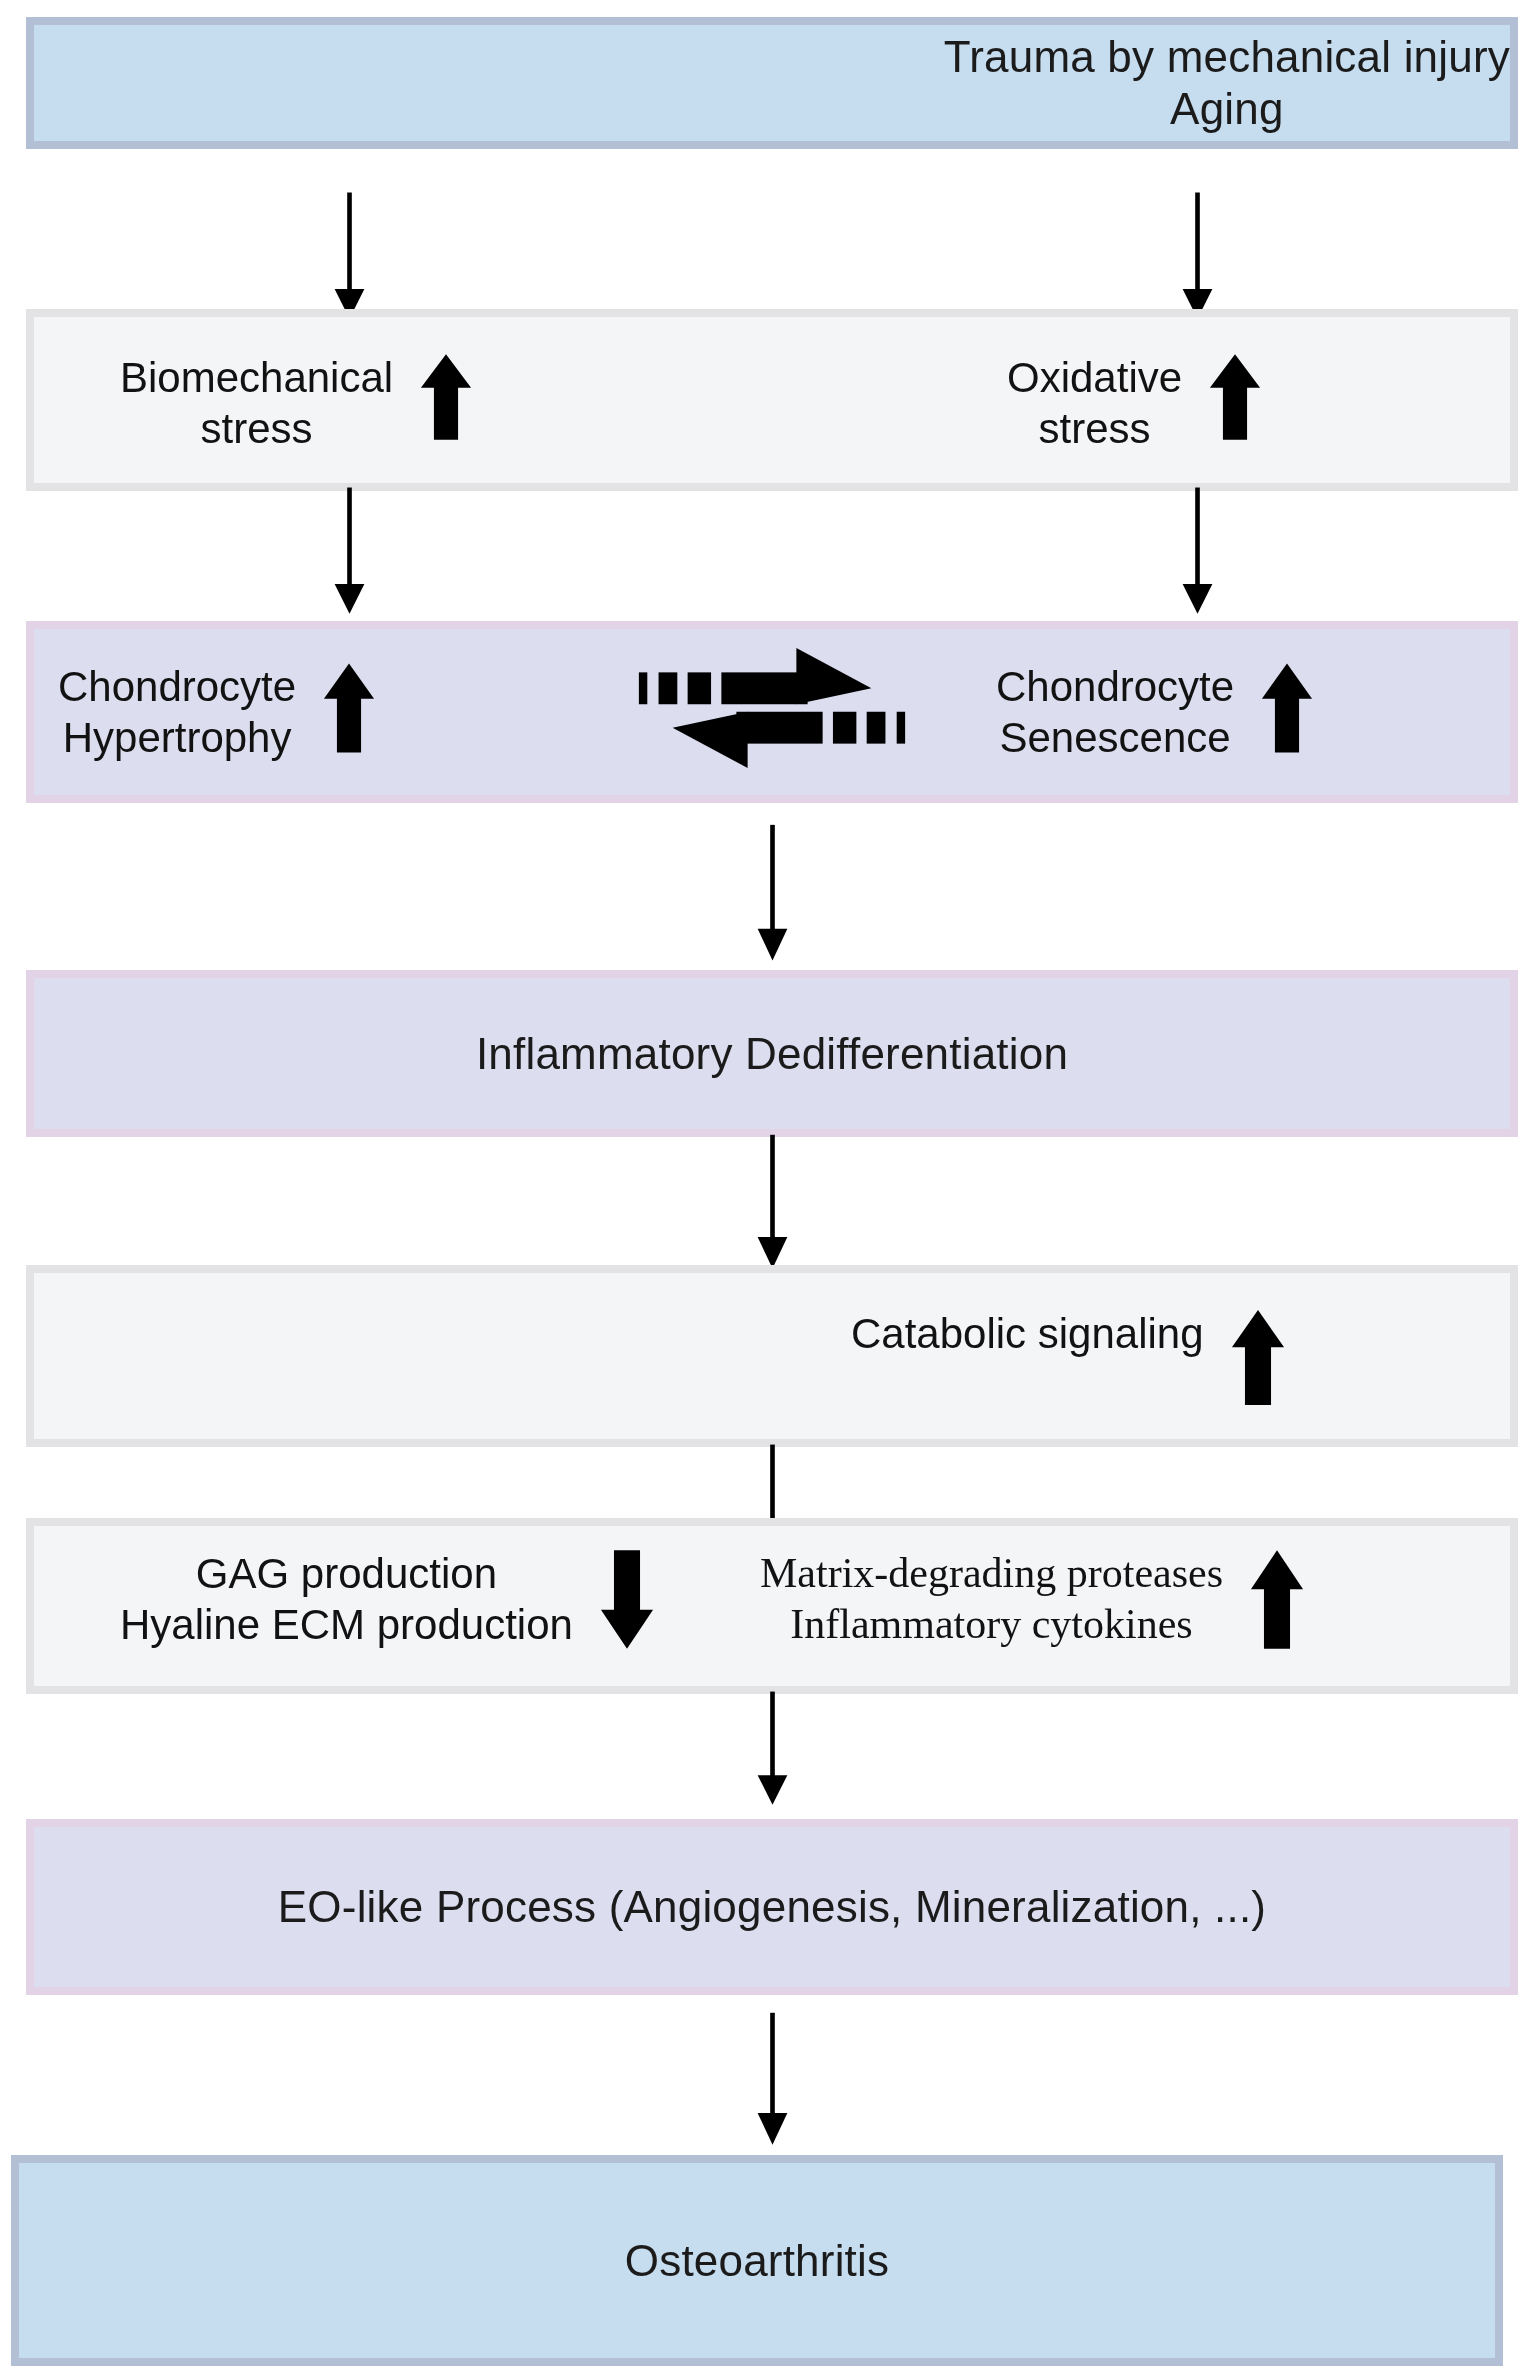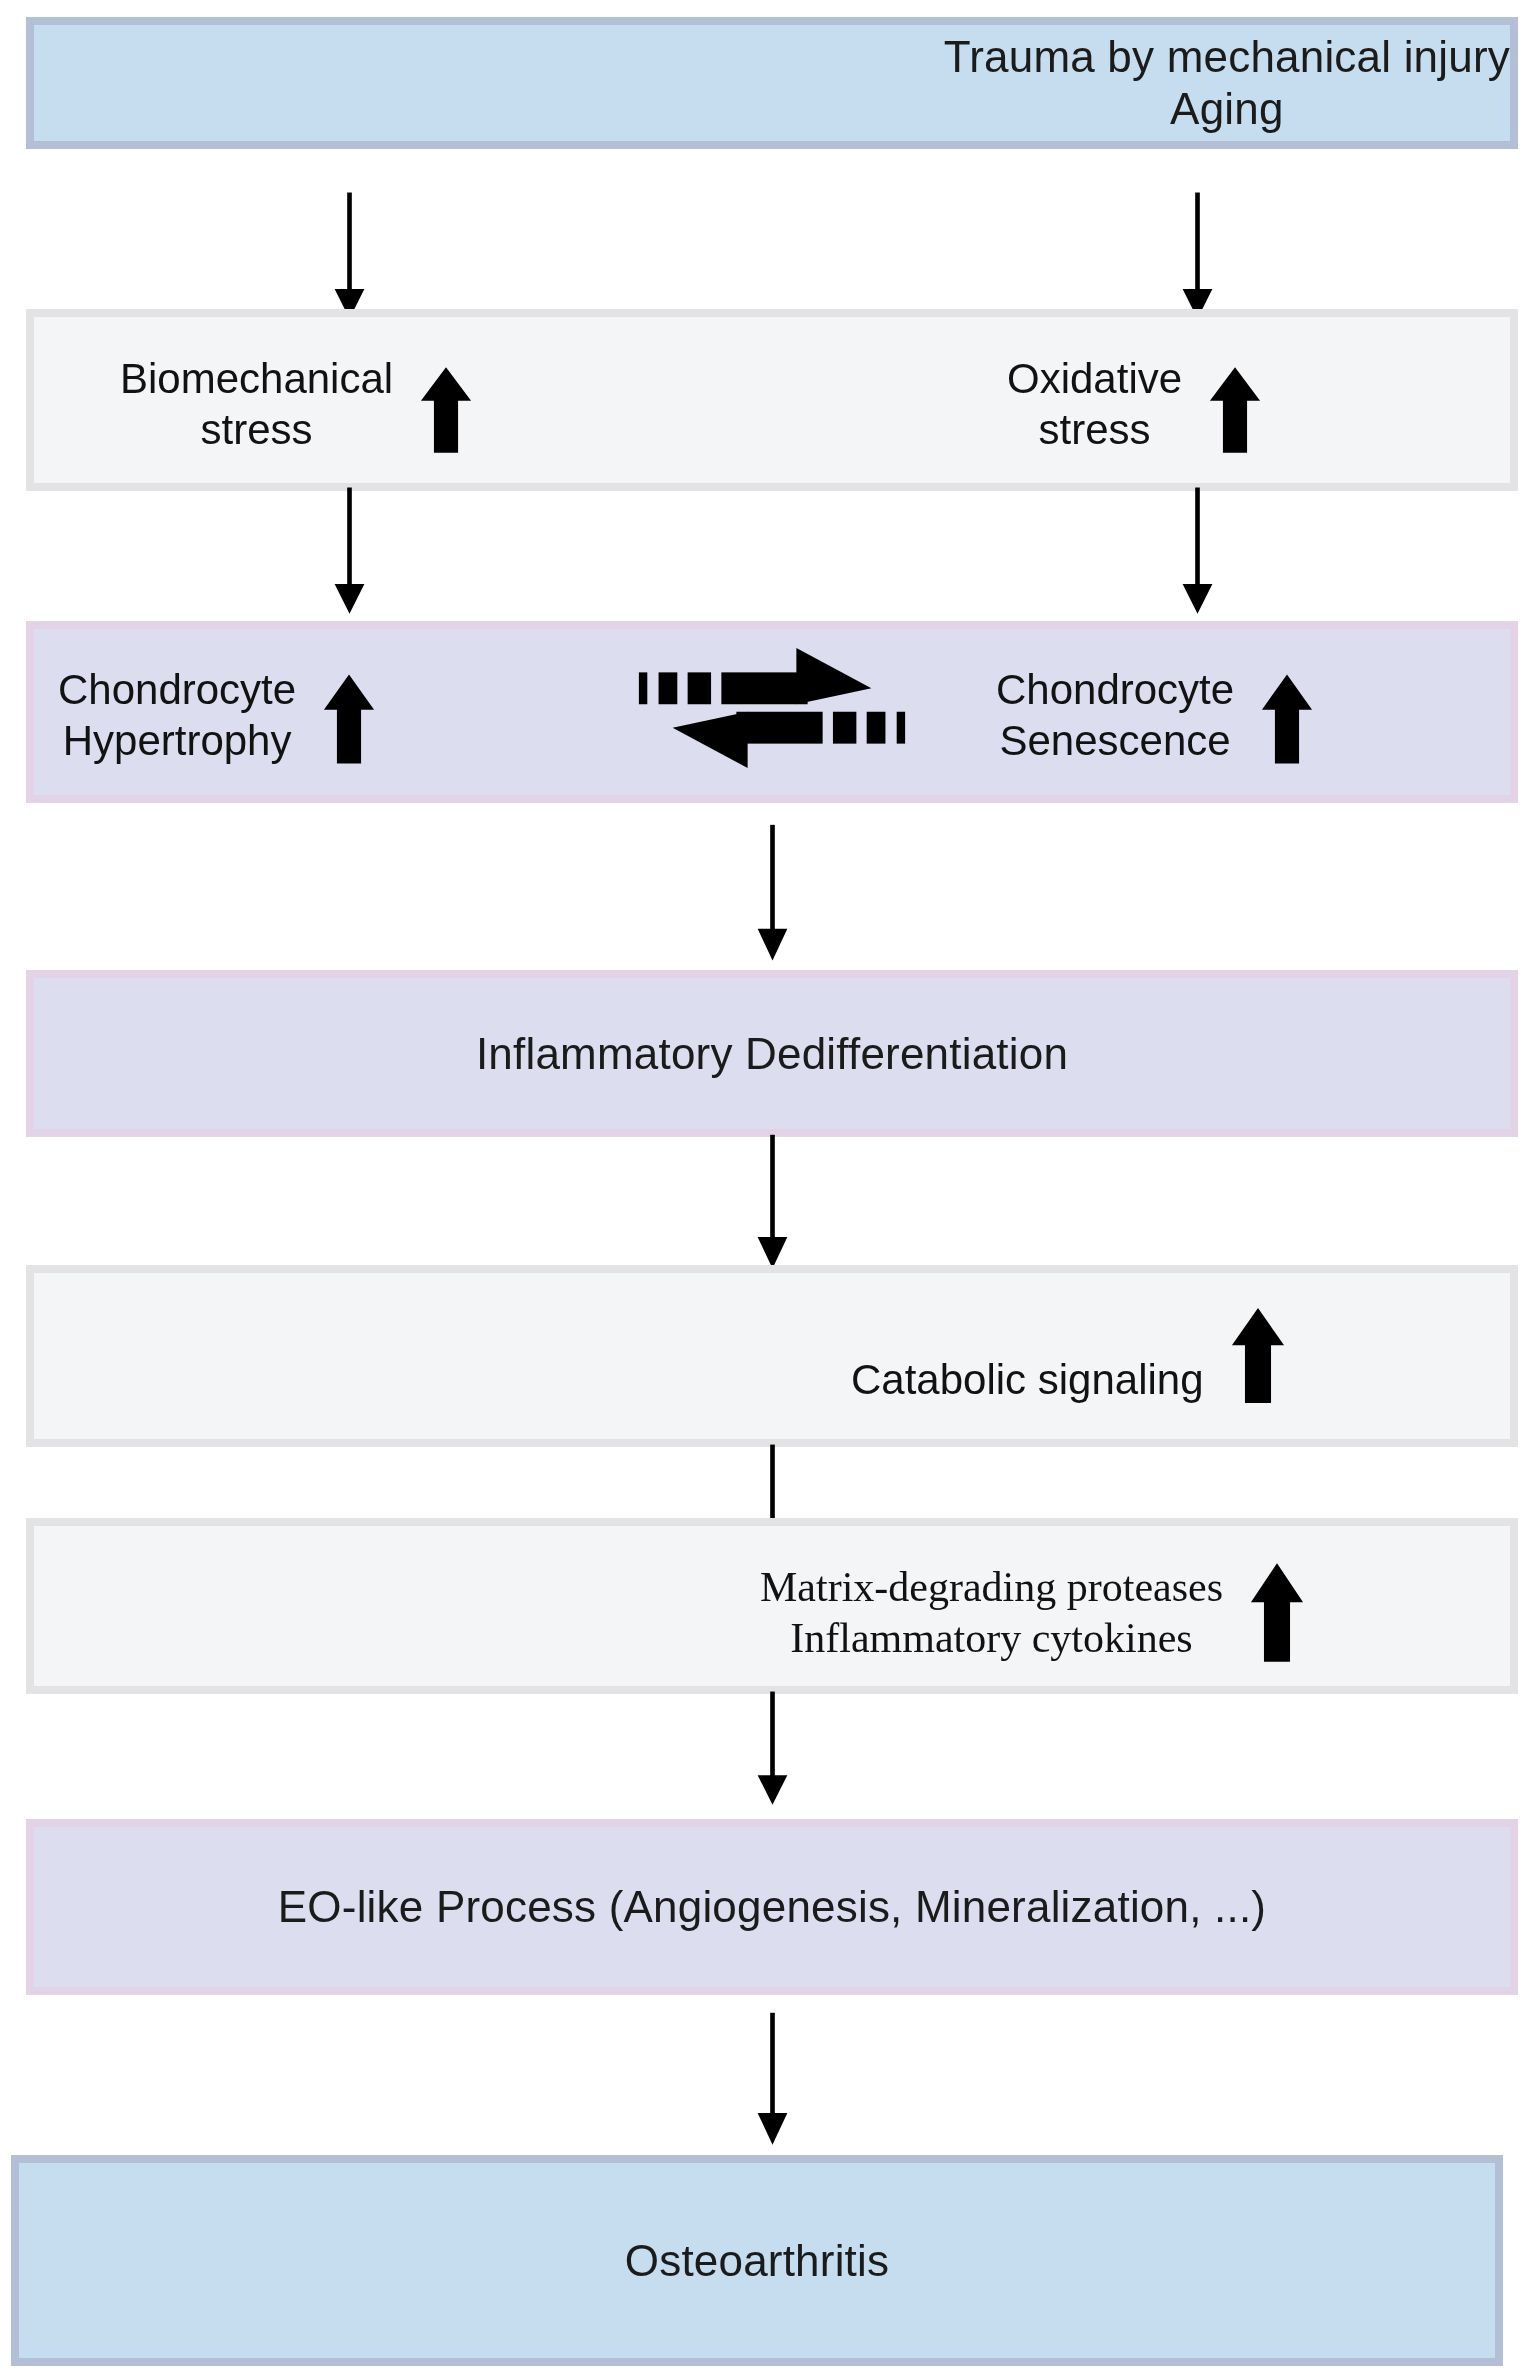--- a/index.html
+++ b/index.html
@@ -48,21 +48,21 @@
     letter-spacing: 0.2px;
   }
   .boxlabel.big {
     font-size: 44px;
   }
 
   
   .split {
     position: absolute;
     display: flex;
-    align-items: flex-end;
+    align-items: flex-start;
     gap: 27px;
   }
   .split .txt {
     font-size: 42px;
     white-space: pre-line;
     color: #121212;
     line-height: 1.22;
   }
   .split .txt.center-al { text-align: center; }
 
@@ -220,20 +220,29 @@
 
   <div class="conn" style="left:753px; top:1444px; width:39px; height:120px;">
     <svg width="39" height="120" viewBox="0 0 42 128">
       <line x1="21" y1="0" x2="21" y2="96" stroke="#000" stroke-width="5"></line>
       <polygon points="21,124 5,92 37,92" fill="#000"></polygon>
     </svg>
   </div>
 
   <div class="box grey" style="left:26px; top:1518px; width:1492px; height:176px;"></div>
 
+  <div class="split" style="left:120px; top:1548px; width:618px; height:116px; justify-content:flex-start;">
+    <span class="txt center-al">GAG production
+Hyaline ECM production</span>
+    <span class="blkarrow">
+      <svg width="54" height="103" viewBox="0 0 58 110">
+        <polygon points="29,108 57,66 43,66 43,2 15,2 15,66 1,66" fill="#000"></polygon>
+      </svg>
+    </span>
+  </div>
 
   <div class="split" style="left:760px; top:1548px; width:646px; height:116px; justify-content:flex-start;font-family:Liberation Serif, serif;">
     <span class="txt center-al">Matrix-degrading proteases
 Inflammatory cytokines</span>
     <span class="blkarrow">
       <svg width="54" height="103" viewBox="0 0 58 110">
         <polygon points="29,2 57,44 43,44 43,108 15,108 15,44 1,44" fill="#000"></polygon>
       </svg>
     </span>
   </div>

